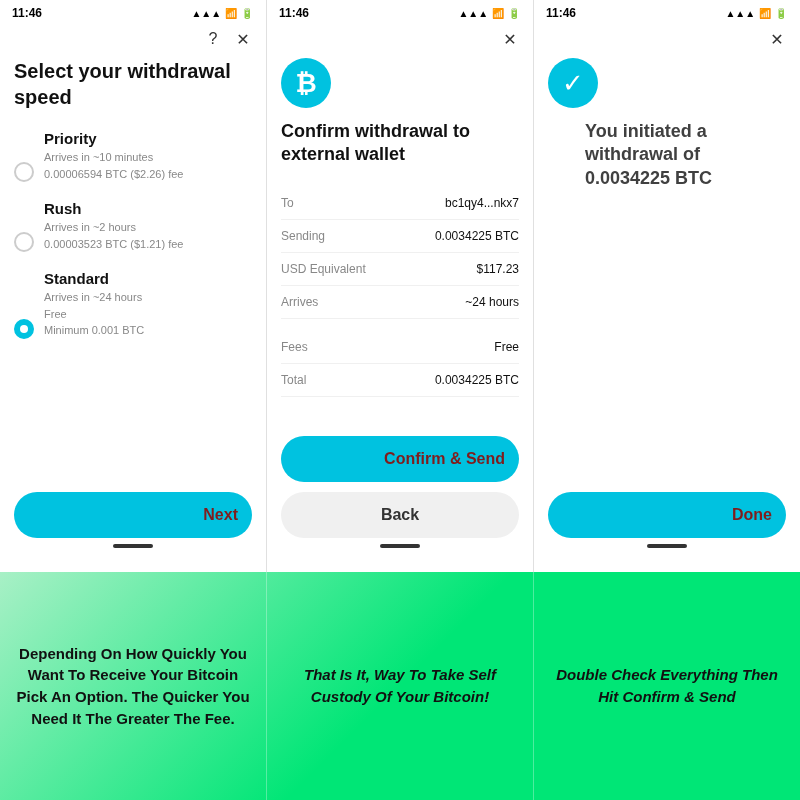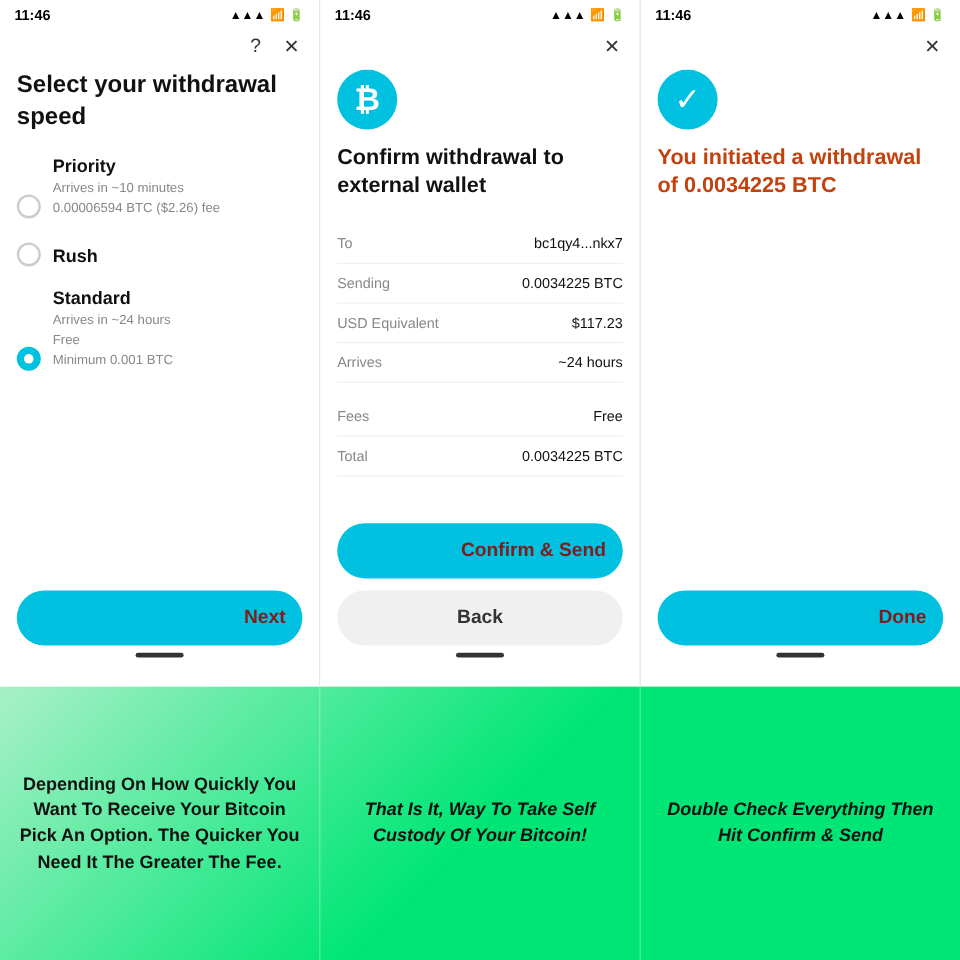--- a/index.html
+++ b/index.html
@@ -172,22 +172,23 @@
       border-radius: 50%;
       background: #00c2e0;
       display: flex; align-items: center; justify-content: center;
       font-size: 26px; color: #fff;
       margin-bottom: 12px;
     }
 
     .success-title {
       font-size: 18px;
       font-weight: 700;
-      color: #c2410c;
+      color: #404040;
       line-height: 1.3;
+      margin-left: 37px;
     }
 
     
     .captions-row {
       display: flex;
       flex-direction: row;
       height: 254px;
       background: linear-gradient(135deg, #a8f0c6 0%, #00e676 50%, #00e676 100%);
     }
 
@@ -239,20 +240,21 @@
         <div>
           <div class="option-label">Priority</div>
           <div class="option-desc">Arrives in ~10 minutes<br>0.00006594 BTC ($2.26) fee</div>
         </div>
       </div>
 
       <div class="option-item">
         <div class="radio-circle"></div>
         <div>
           <div class="option-label">Rush</div>
+          <div class="option-desc">Arrives in ~2 hours<br>0.00003523 BTC ($1.21) fee</div>
         </div>
       </div>
 
       <div class="option-item">
         <div class="radio-circle selected"></div>
         <div>
           <div class="option-label">Standard</div>
           <div class="option-desc">Arrives in ~24 hours<br>Free<br>Minimum 0.001 BTC</div>
         </div>
       </div>

